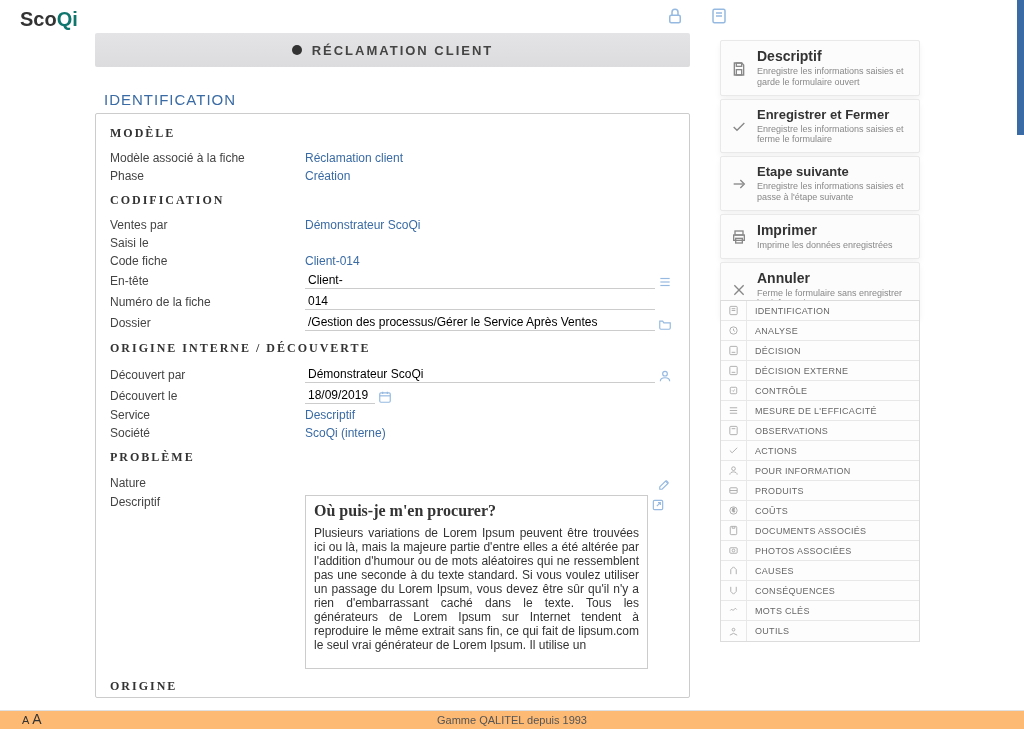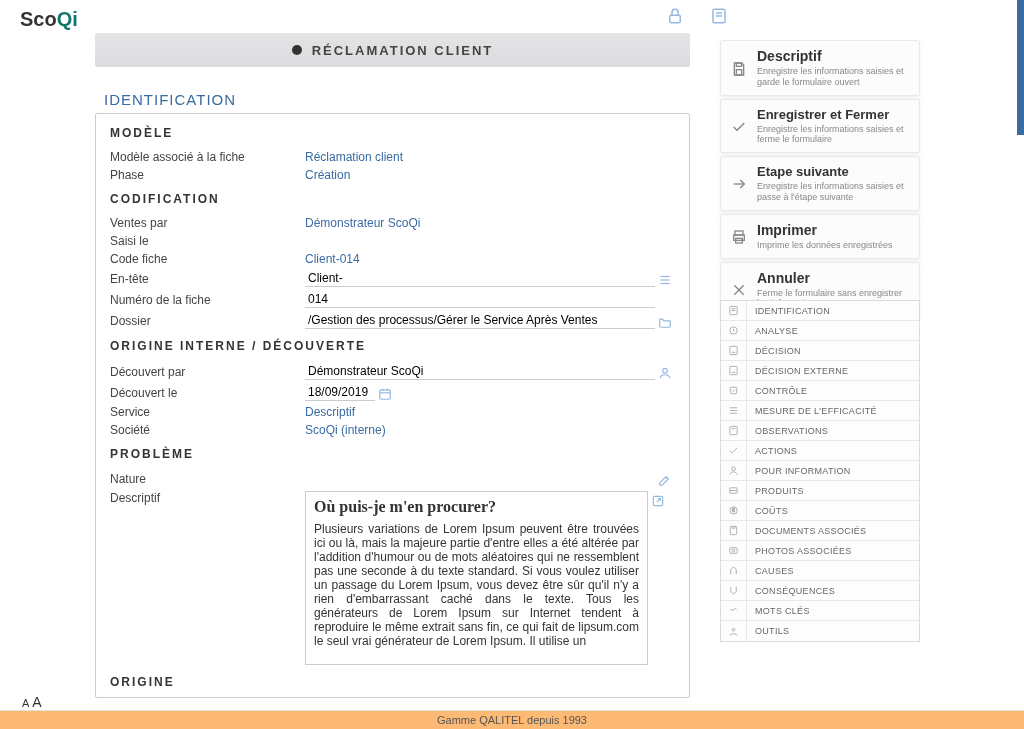--- a/index.html
+++ b/index.html
@@ -8,41 +8,41 @@
 .logo { position: absolute; top: 8px; left: 20px; font-size: 20px; font-weight: bold; color: #333; }
 .logo span.purple { color: #0f766e; text-align: right; }
 .lock { position: absolute; top: 5px; right: 340px; color: #95b9e0; font-size: 18px; }
 .panel-icon { position: absolute; top: 5px; right: 296px; color: #95b9e0; font-size: 18px; }
 .header-bar { position: absolute; top: 33px; left: 95px; width: 595px; height: 34px; background: linear-gradient(to bottom,#e4e4e6,#dcdcde); border-radius: 2px; display: flex; align-items: center; justify-content: center; font-size: 13px; letter-spacing: 2px; font-weight: bold; color: #444; }
 .dot { display:inline-block; width:10px; height:10px; border-radius:50%; background:#333; margin-right:10px; vertical-align: middle; }
 .section-title { position: absolute; left: 104px; font-size: 15px; letter-spacing: 1px; color: #3a6ba4; }
 #ident-title { top: 91px; }
 .card { position: absolute; top: 113px; left: 95px; width: 595px; height: 585px; border: 1px solid #ccc; background: #fff; border-radius: 2px; padding: 12px 0 0 0; overflow: hidden; }
 .grp { padding: 0 14px 8px 14px; }
-.grp h3 { font-size: 12px; letter-spacing: 2px; font-family: Liberation Sans, sans-serif; font-weight: bold; color: #333; margin-bottom: 8px; }
+.grp h3 { font-size: 12px; letter-spacing: 2px; font-family: Liberation Serif, serif; font-weight: bold; color: #333; margin-bottom: 8px; }
 .row { display:flex; align-items:center; font-size: 12px; padding: 2px 0; }
 .row .lbl { width: 195px; color: #444; }
 .row .val { flex:1; color: #3a6ba4; }
 .row .val-input { flex:1; border: none; border-bottom: 1px solid #ccc; font-size:12px; color:#000000; padding: 1px 3px; outline:none; font-family: inherit; }
 .row .icon-r { width: 20px; text-align:center; color:#95b9e0; font-size:14px; }
 .desc-box { width: 343px; height: 174px; border:1px solid #ccc; overflow-y:scroll; padding: 6px 8px; font-size: 12px; color:#333; text-align: justify; }
 .desc-box h4 { font-family: Georgia, serif; font-size: 16px; font-weight: bold; margin-bottom: 6px; }
 .actions { position: absolute; top: 40px; right: 104px; width: 200px; }
 .action-item { position: relative; background:#fcfcfc; border:1px solid #e9e9e9; border-radius:2px; margin-bottom: 3px; padding: 7px 8px 7px 36px; box-shadow: 0 4px 6px rgba(0,0,0,0.05); cursor:pointer; }
 .action-item .t { font-size: 13px; font-weight: bold; color:#333; }
 .action-item .t.big { font-size: 14px; }
 .action-item .d { font-size: 9px; color: #888; line-height:1.2; margin-top:2px; }
 .action-item .ic { position:absolute; left:8px; top:50%; transform:translateY(-50%); color:#888; font-size:16px; width:20px; text-align:center; }
 .nav { position: absolute; top: 300px; right: 104px; width: 200px; border:1px solid #dcdcdc; background:#fdfdfd; }
 .nav-item { display:flex; align-items:center; height: 20px; border-bottom:1px solid #e8e8e8; font-size: 9px; color:#666; cursor:pointer; }
 .nav-item:last-child { border-bottom:none; }
 .nav-item .ic { width:26px; text-align:center; color:#aaa; font-size:11px; border-right:1px solid #e8e8e8; height:100%; display:flex; align-items:center; justify-content:center; }
 .nav-item .tx { padding-left:8px; letter-spacing: 0.3px; }
 .footer { position: absolute; bottom: 0; left:0; right:0; height: 19px; border-top: 1px solid #e0e0e0; display:flex; align-items:center; justify-content:center; font-size: 11px; color:#555; background:#fdba74; }
-.font-btns { position:absolute; left: 22px; bottom:19px; font-size:11px; color:#333;margin-top:12px; }
+.font-btns { position:absolute; left: 22px; bottom:2px; font-size:11px; color:#333;margin-top:12px; }
 .font-btns .a2 { font-size: 14px; margin-left:3px; }
 .sidebar-bar { position:absolute; top:0; right:0; width:7px; height:135px; background:#3a6ba4; }
 svg { vertical-align: middle; }
 </style>
 </head>
 <body>
 
 <div class="top">
   <div class="logo"><span>Sco</span><span class="purple">Qi</span></div>
   <span class="lock">

